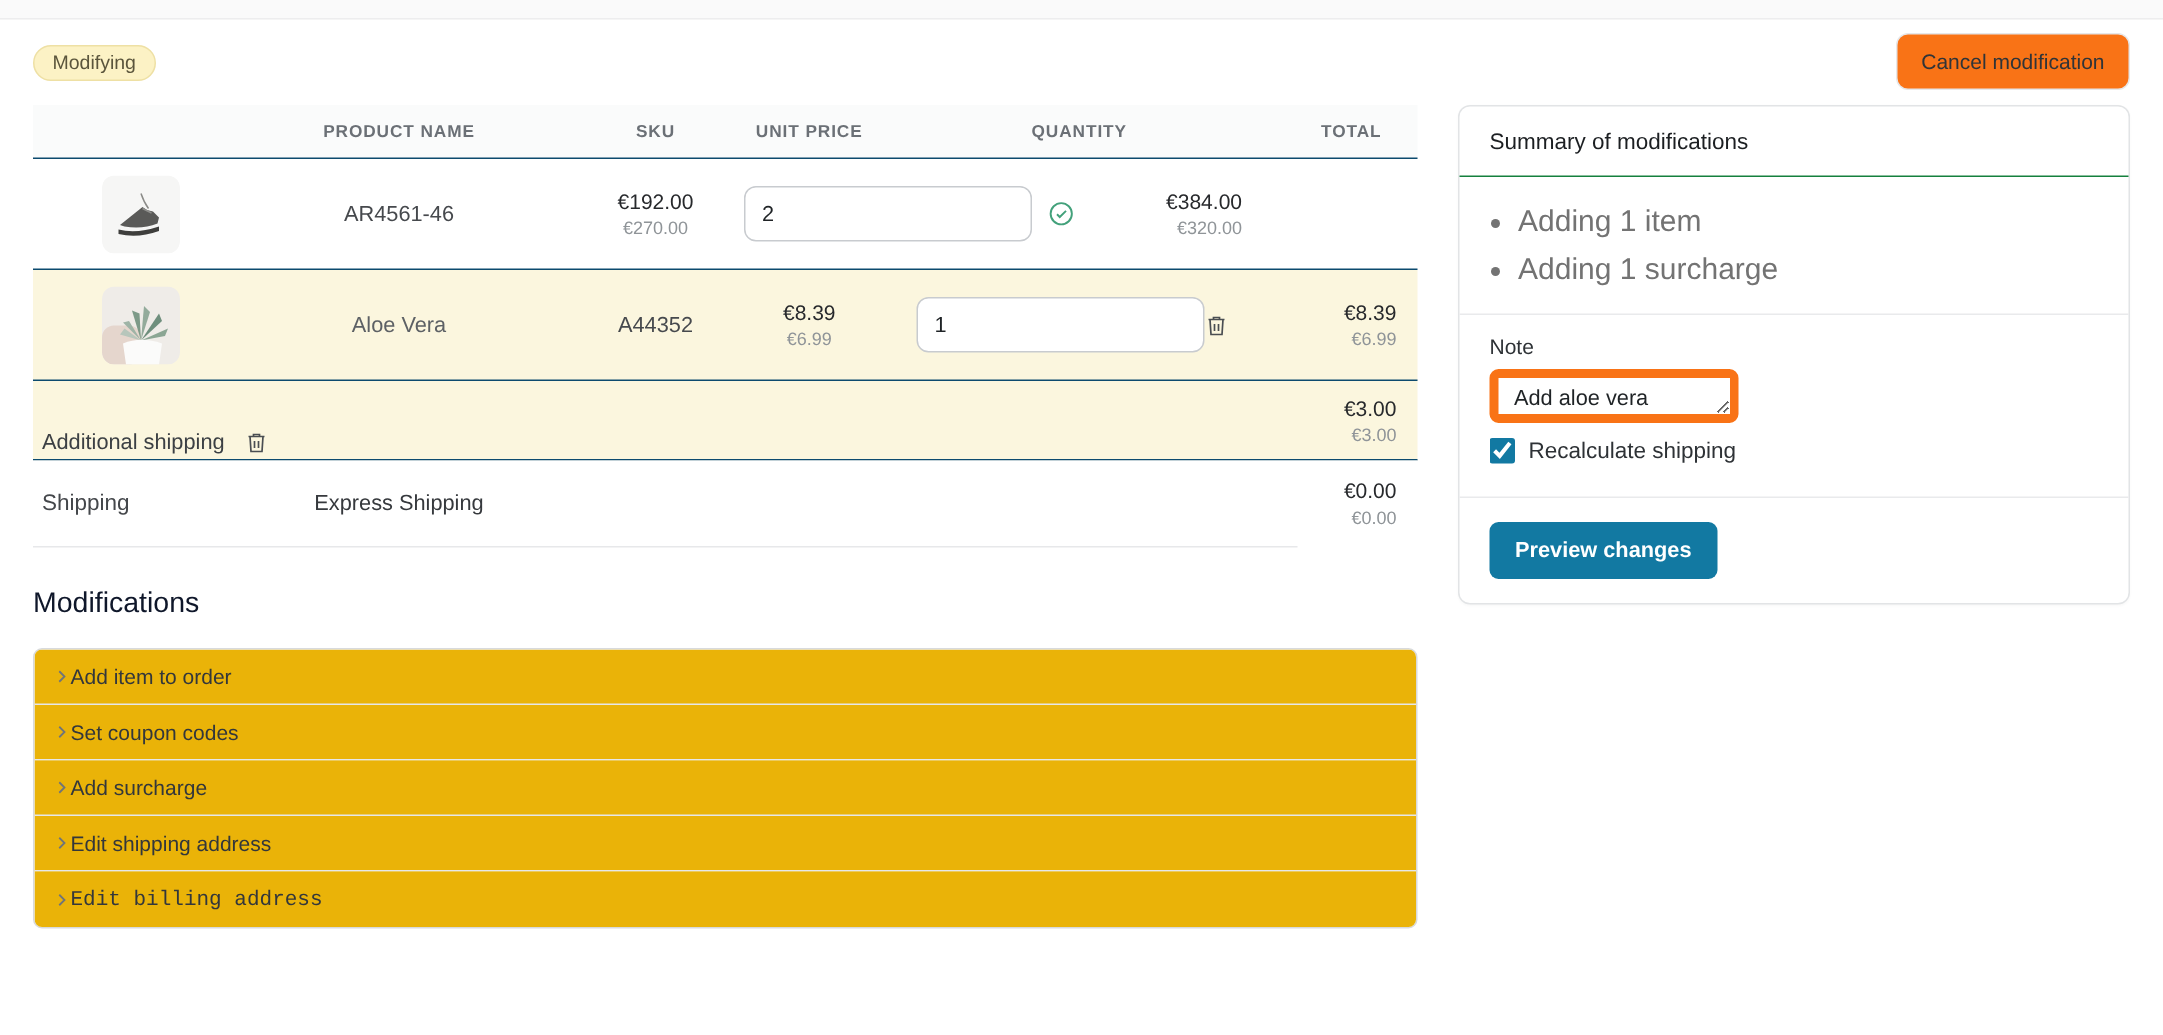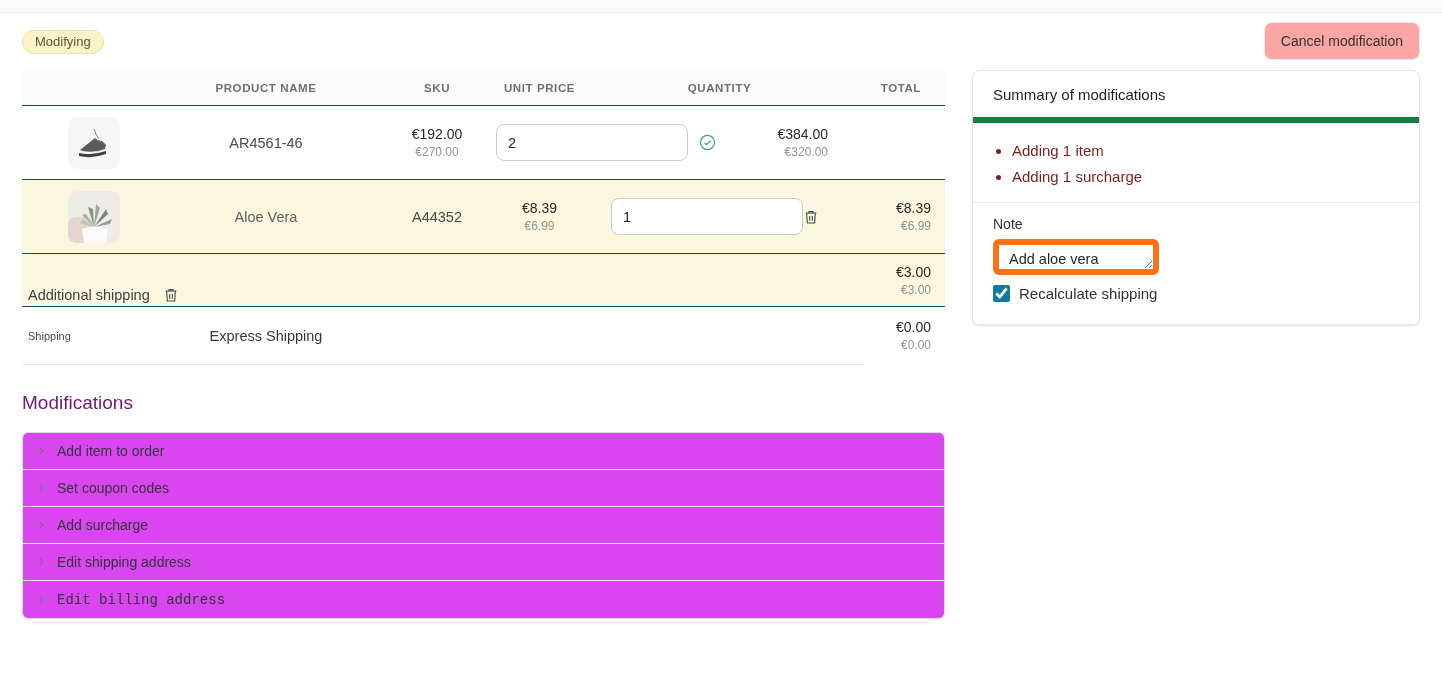--- a/index.html
+++ b/index.html
@@ -11,21 +11,21 @@
   .topbar { height:13px; background:#fafafa; border-bottom:1px solid #ededee; }
   .content { padding:0 22px; }
 
   
   .toolbar-row { display:flex; justify-content:space-between; align-items:flex-start; height:57px; }
   .badge {
     margin-top:17px; display:inline-block; background:#fcf2c5; border:1px solid #eee0a4;
     color:#5b553c; border-radius:999px; padding:3px 12px; font-size:13px; line-height:16px;
   }
   .cancel-btn {
-    margin-top:9px; background:#fca5a5; border:1px solid #e6e7e9; border-radius:8px;
+    margin-top:9px; background:#f97316; border:1px solid #e6e7e9; border-radius:8px;
     padding:0 16px; height:38px; font-size:14px; color:#303438; cursor:pointer;
     font-family:inherit;
   }
 
   .columns { display:flex; align-items:flex-start; }
   .left-col { width:923px; }
   .right-col { width:448px; margin-left:27px; }
 
   
   .trow {
@@ -48,40 +48,40 @@
   .qty-input {
     width:192px; height:37px; border:1px solid #c8cbcf; border-radius:8px; padding:0 11px;
     font-size:14.5px; color:#1f2326; background:#fff; font-family:inherit;
   }
   .qty-icon { margin-left:11px; display:flex; }
   .icon-btn { background:none; border:none; padding:0; margin:0; display:flex; cursor:pointer; color:#4a4e52; }
   .cell-total { text-align:right; padding-right:14px; }
   .surcharge-row { height:53px; }
   .surcharge-label { grid-column:1 / 6; display:flex; align-items:center; gap:13px; padding-left:6px; color:#3c4044; font-size:14.5px;margin-top:30px; }
   .shipping-row { height:57px; border-bottom:none; }
-  .ship-label { padding-left:6px; color:#44474b; font-size:11px; }
+  .ship-label { padding-left:6px; color:#44474b; font-size:15px; }
   .ship-method { text-align:center; color:#36393d; font-size:14.5px; }
   .partial-border { height:1px; background:#e7e8ea; width:843px; }
 
   
-  .section-title { margin:27px 0 18px; font-size:19px; font-weight:400; color:#701a75; }
+  .section-title { margin:27px 0 18px; font-size:19px; font-weight:400; color:#0f172a; }
   .accordion { border:1px solid #d8dadc; border-radius:6px; overflow:hidden; background:#fff; }
   .acc-row {
-    height:37px; display:flex; align-items:center; padding:0 12px; gap:10px;
-    border-bottom:1px solid #e6e7e9; font-size:14px; color:#33373b; cursor:pointer; background:#d946ef;
+    height:37px; display:flex; align-items:center; padding:0 12px; 
+    border-bottom:1px solid #e6e7e9; font-size:14px; color:#33373b; cursor:pointer; background:#eab308;
   }
   .acc-row:last-child { border-bottom:none;font-family:Liberation Mono, monospace; }
   .chev { color:#6f747a; display:flex; }
 
   
   .panel { border:1px solid #e2e4e6; border-radius:8px; background:#fff; box-shadow:0 1px 2px rgba(0,0,0,.03); }
-  .panel-title { padding:15px 20px 14px; font-size:15px; color:#1c1f22; border-bottom:6px solid #15803d; }
+  .panel-title { padding:15px 20px 14px; font-size:15px; color:#1c1f22; border-bottom:1px solid #15803d; }
   .panel-bullets { padding:10px 20px 17px; border-bottom:1px solid #e9eaec; }
   .panel-bullets ul { margin:0; padding-left:19px; }
-  .panel-bullets li { margin-top:9px; color:#7f1d1d; font-size:15px; }
+  .panel-bullets li { margin-top:9px; color:#737373; font-size:20px; }
   .panel-note { padding:13px 20px 22px; border-bottom:1px solid #e9eaec; }
   .note-label { font-size:14px; color:#2e3236; margin-bottom:7px; }
   .note-area {
     width:166px; height:36px; border:6px solid #f97316; border-radius:6px; padding:6px 10px;
     font-size:14.5px; font-family:inherit; color:#1f2326; resize:both; display:block;
   }
   .check-row { margin-top:10px; display:flex; align-items:flex-start; gap:9px; }
   .check-row input[type="checkbox"] { width:17px; height:17px; accent-color:#1279a2; margin:0; cursor:pointer; }
   .check-label { font-size:15px; color:#2e3236; cursor:pointer; }
   .panel-footer { padding:16px 20px; }
@@ -268,16 +268,19 @@
           </ul>
         </div>
         <div class="panel-note">
           <div class="note-label">Note</div>
           <textarea class="note-area" style="">Add aloe vera</textarea>
           <div class="check-row">
             <input type="checkbox" id="recalc" checked="checked" style="">
             <label class="check-label" for="recalc">Recalculate shipping</label>
           </div>
         </div>
+        <div class="panel-footer">
+          <button class="preview-btn">Preview changes</button>
+        </div>
       </div>
     </div>
   </div>
 </div>
 
 </body></html>

